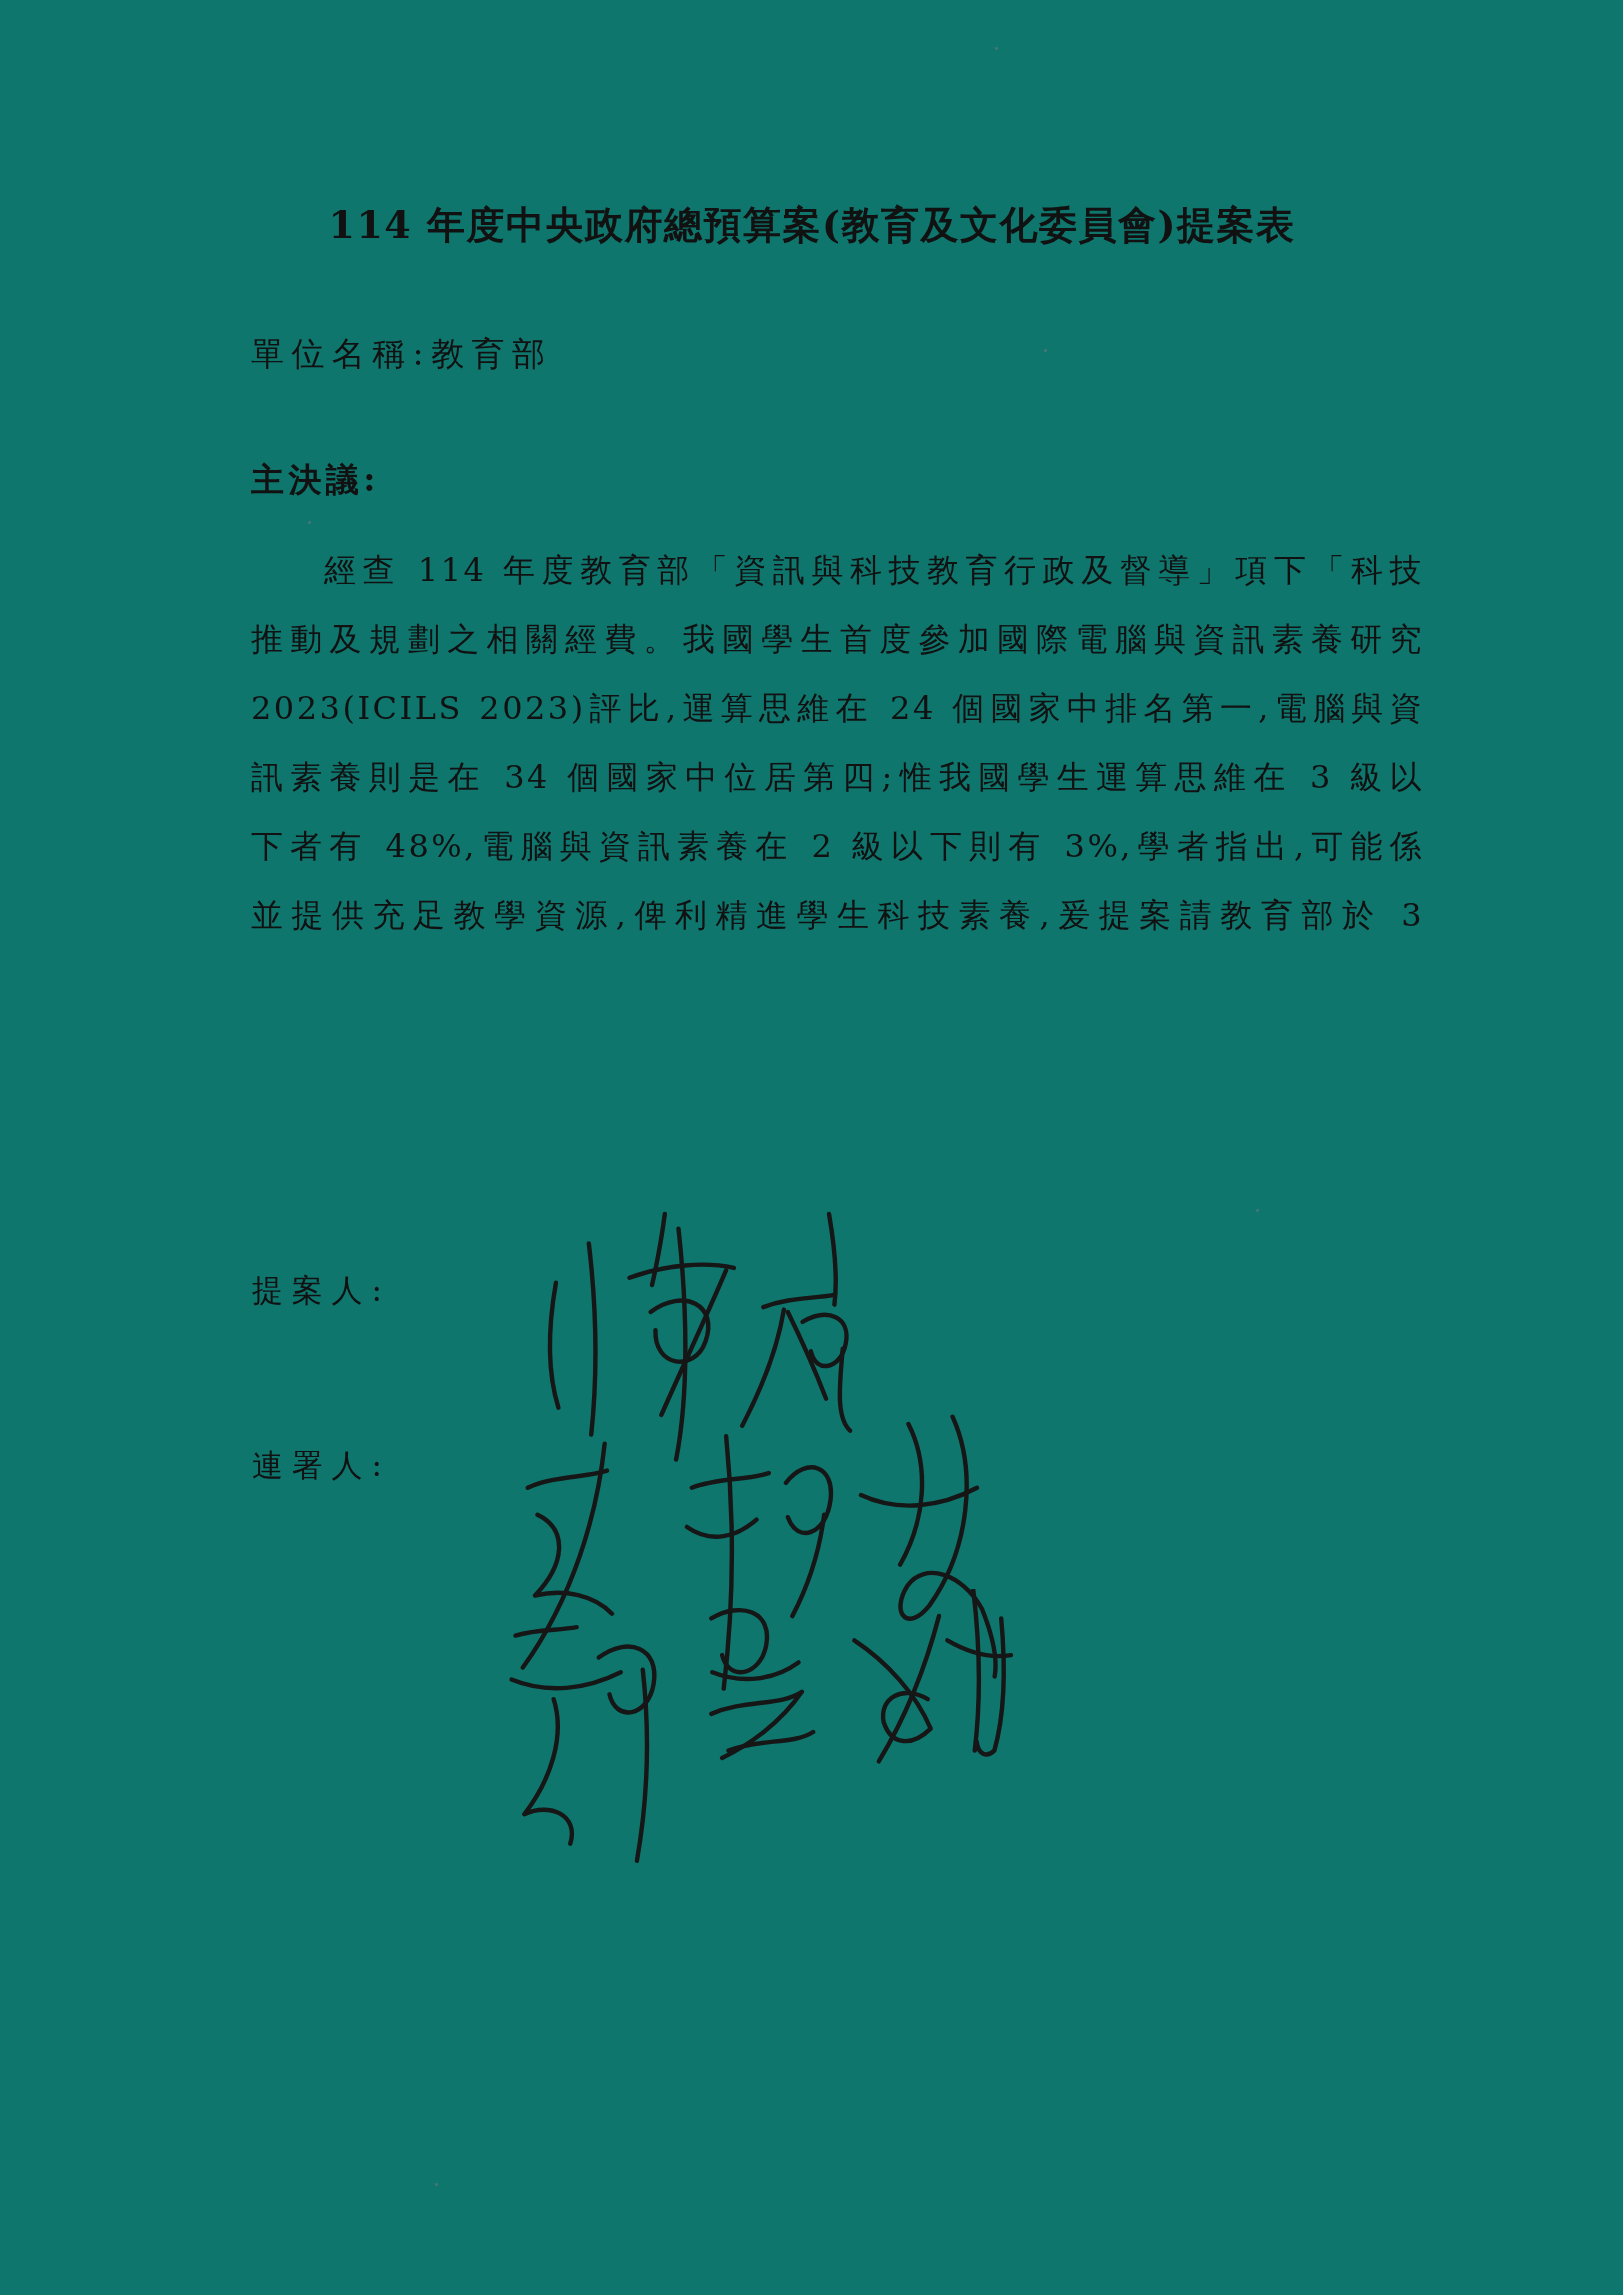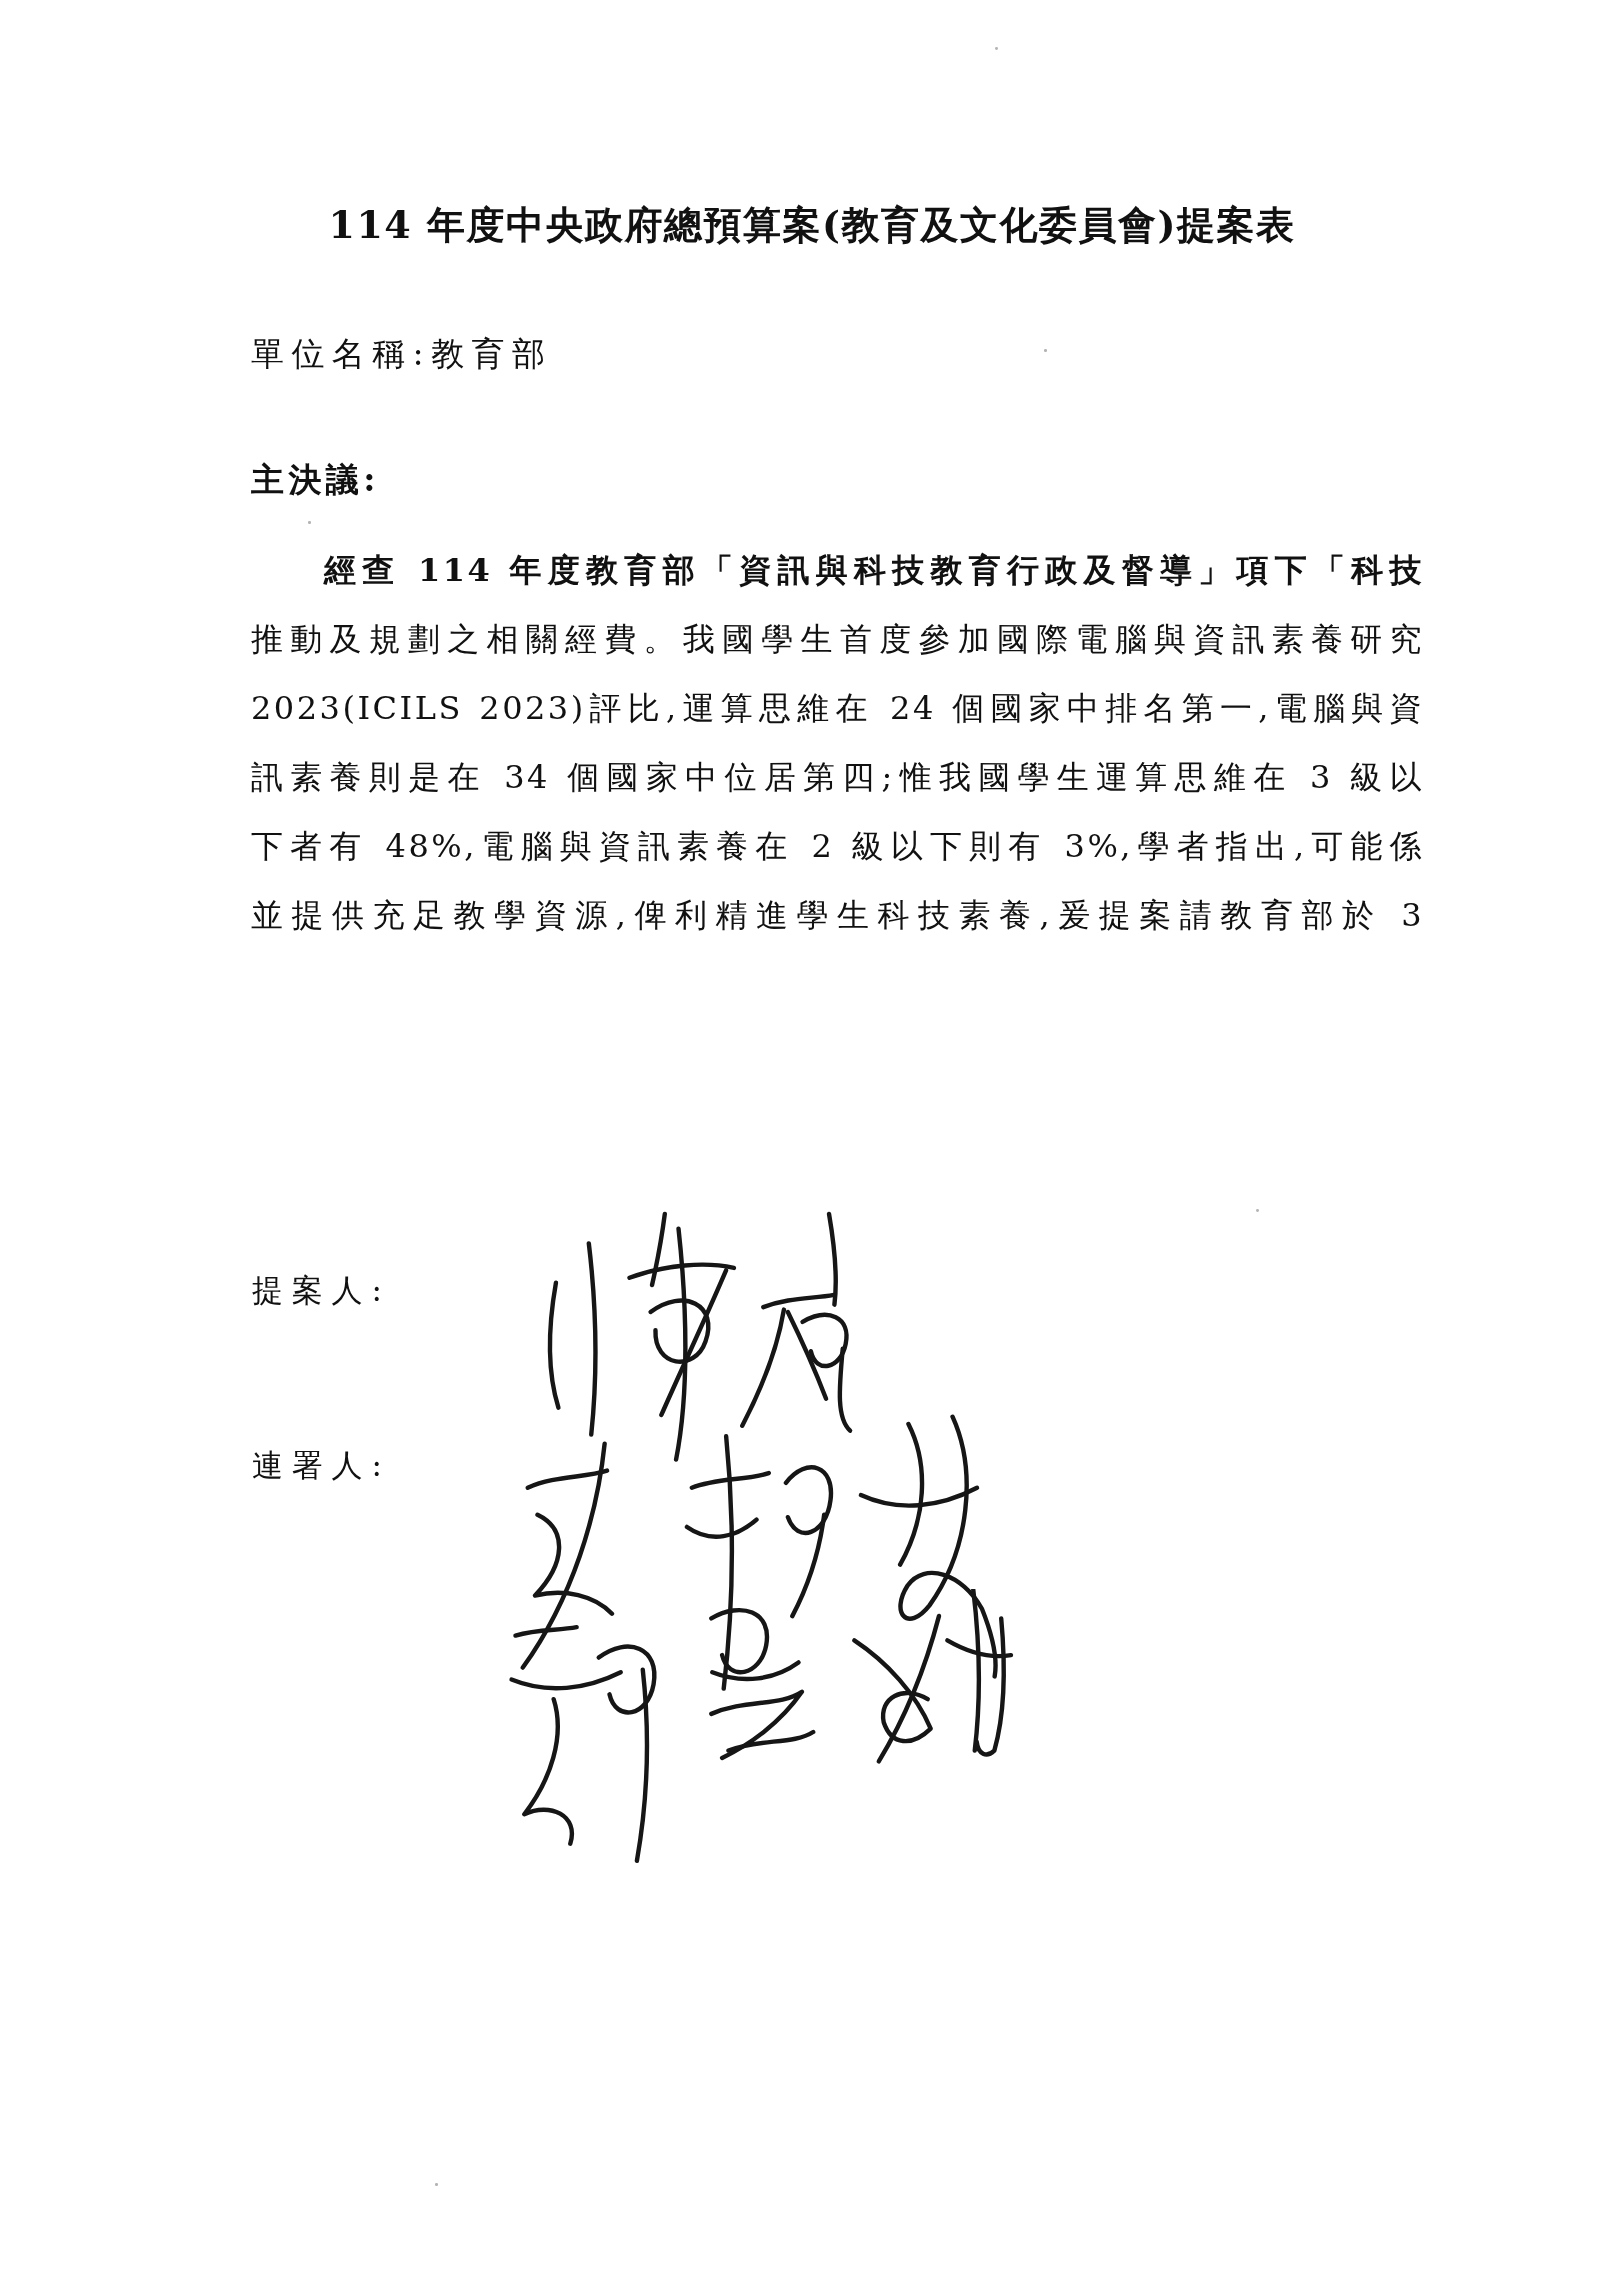--- a/index.html
+++ b/index.html
@@ -5,21 +5,21 @@
   html, body {
     margin: 0;
     padding: 0;
     background: #e8e8e8;
   }
   .page {
     position: relative;
     width: 1624px;
     height: 2295px;
     margin: 0 auto;
-    background: #ffffff;
+    background: #0f766e;
     color: #111111;
     font-family: "DejaVu Serif", "Liberation Serif", serif;
     overflow: hidden;
   }
   .doc-title {
     position: absolute;
     top: 203px;
     left: 0;
     width: 100%;
     text-align: center;
@@ -57,21 +57,20 @@
     height: 69px;
     line-height: 69px;
     letter-spacing: 2.5px;
     text-align: justify;
     text-align-last: justify;
     box-sizing: border-box;
     overflow: hidden;
   }
   .resolution .line.indent {
     padding-left: 73px;
-    font-weight: bold;
   }
   .resolution .line.last {
     text-align: left;
     text-align-last: left;
   }
   .sig-label {
     position: absolute;
     left: 252px;
     font-size: 31px;
     letter-spacing: 8.8px;

